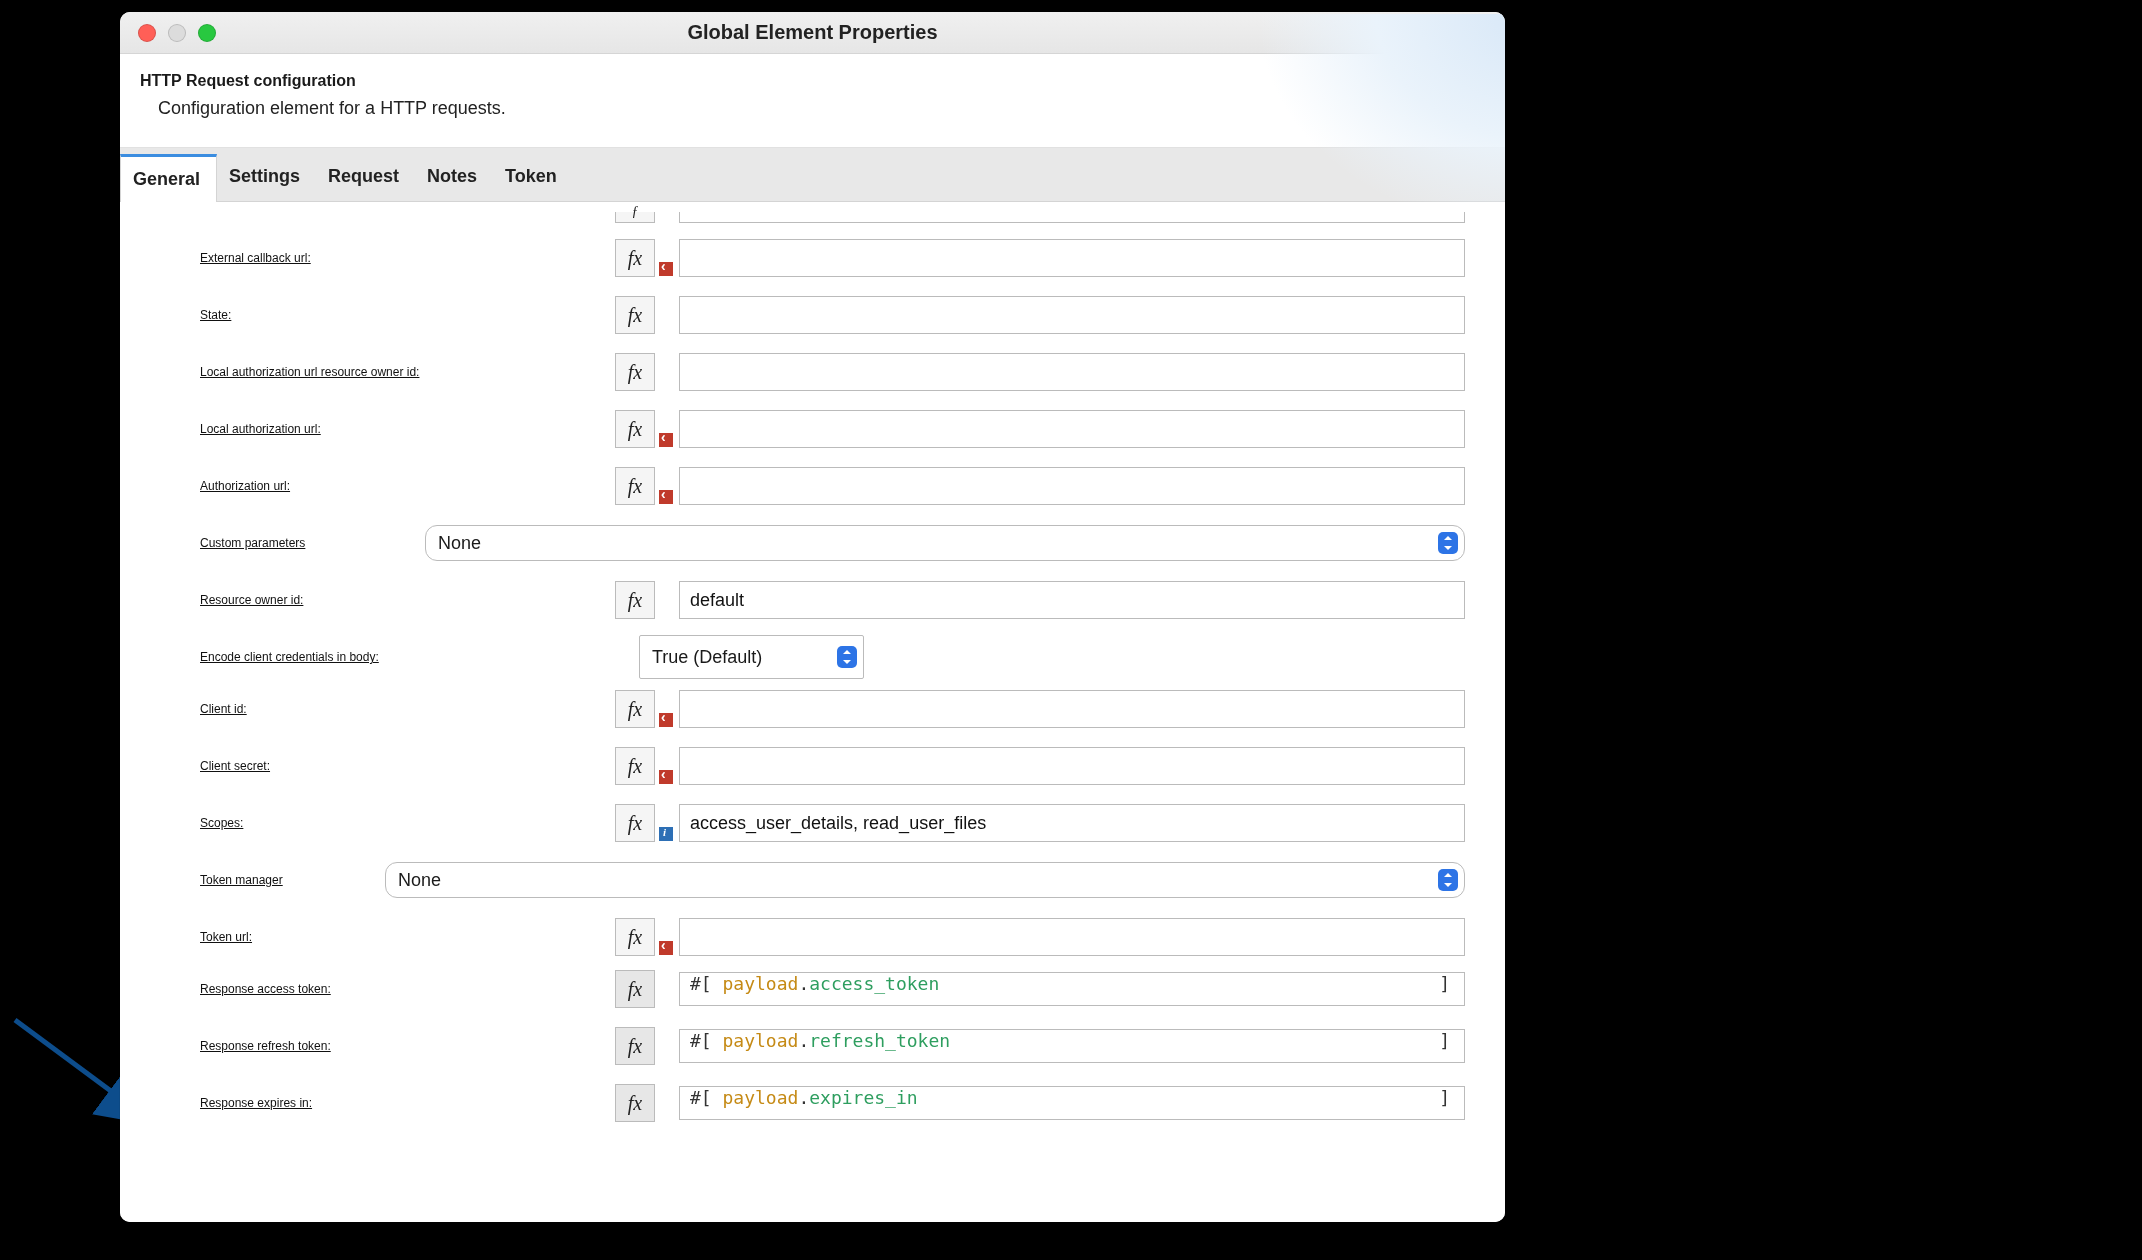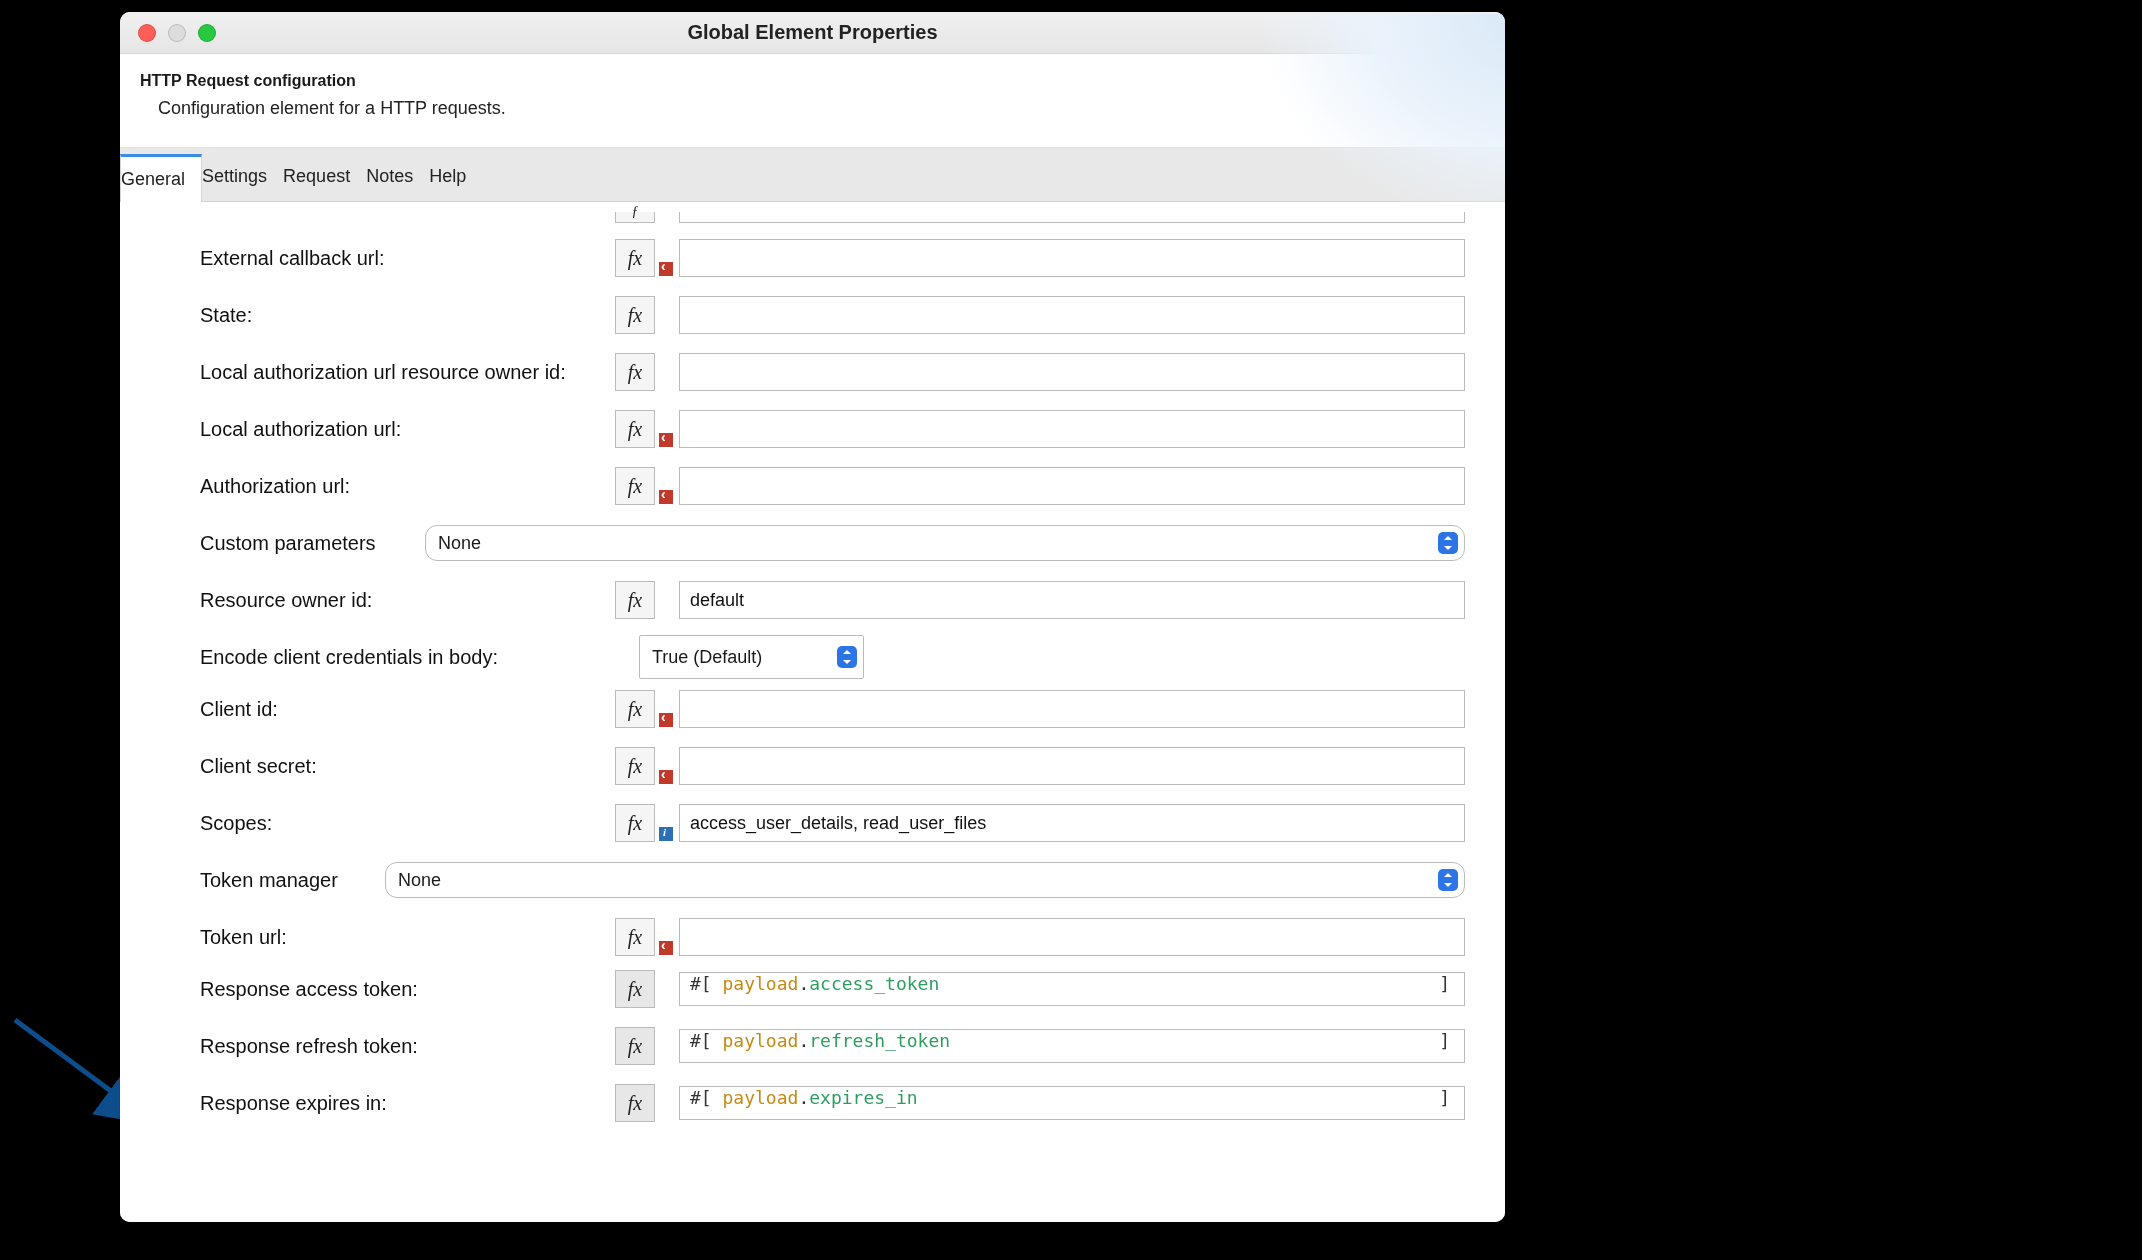--- a/index.html
+++ b/index.html
@@ -85,24 +85,25 @@
     pointer-events: none;
   }
 
   .tabs {
     display: flex;
     background: #e8e8e8;
     border-bottom: 1px solid #d4d4d4;
     padding-top: 6px;
   }
   .tab {
-    padding: 12px 16px 12px 0;
+    padding: 12px 16px 12px 12px;
     font-size: 18px;
     cursor: pointer;
     color: #222;
+    font-weight: bold;
   }
   .tab.active {
     background: #fff;
     border-top: 3px solid #3b8de0;
     border-left: 1px solid #d4d4d4;
     border-right: 1px solid #d4d4d4;
     margin-bottom: -1px;
   }
 
   .content {
@@ -116,23 +117,24 @@
   }
 
   .row {
     display: flex;
     align-items: center;
     min-height: 44px;
     margin-top: 13px;
   }
   .label {
     width: 415px;
-    font-size: 20px;
+    font-size: 12px;
     color: #111;
     flex-shrink: 0;
+    text-decoration: underline;
   }
   .fx-btn {
     width: 40px;
     height: 38px;
     background: #f5f5f5;
     border: 1px solid #bbb;
     display: flex;
     align-items: center;
     justify-content: center;
     font-family: "Brush Script MT", cursive;
@@ -289,21 +291,21 @@
   <div class="header">
     <h1>HTTP Request configuration</h1>
     <p>Configuration element for a HTTP requests.</p>
   </div>
 
   <div class="tabs">
     <div class="tab active">General</div>
     <div class="tab">Settings</div>
     <div class="tab">Request</div>
     <div class="tab">Notes</div>
-    <div class="tab">Help</div>
+    <div class="tab">Token</div>
   </div>
 
   <div class="content">
     <div class="form-area">
 
       <div style="position:relative; height:11px;">
         <div style="position:absolute; left:415px; top:0; width:40px; height:11px; border:1px solid #bbb; border-top:none; background:#f5f5f5; font-style:italic; text-align:center; font-family:cursive; line-height:0px;">ƒ</div>
         <div style="position:absolute; left:479px; right:0; top:0; height:11px; border:1px solid #bbb; border-top:none; background:#fff;"></div>
       </div>
 

